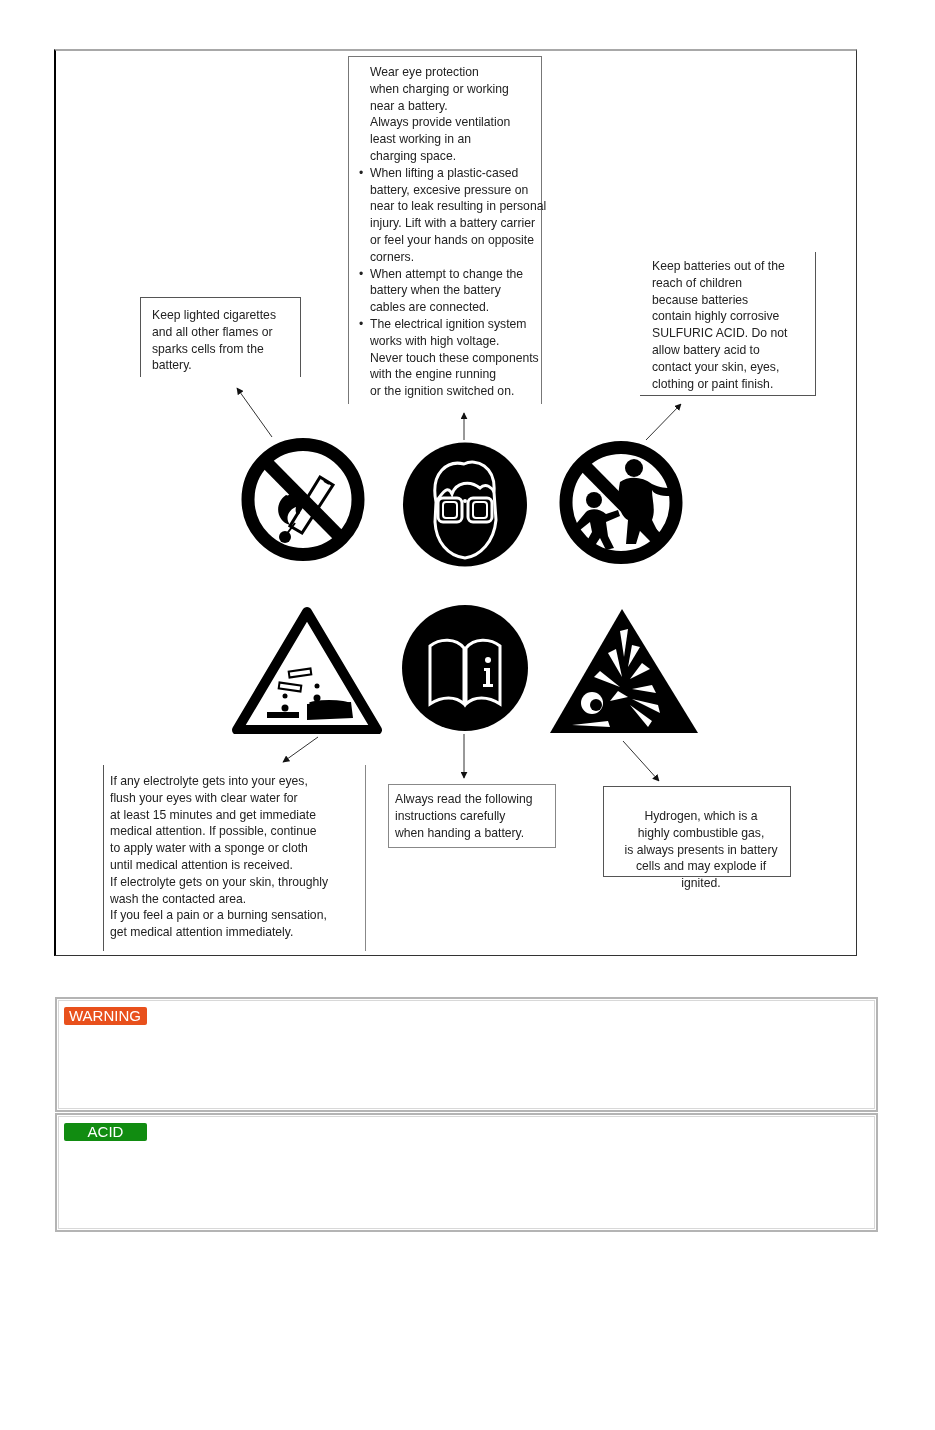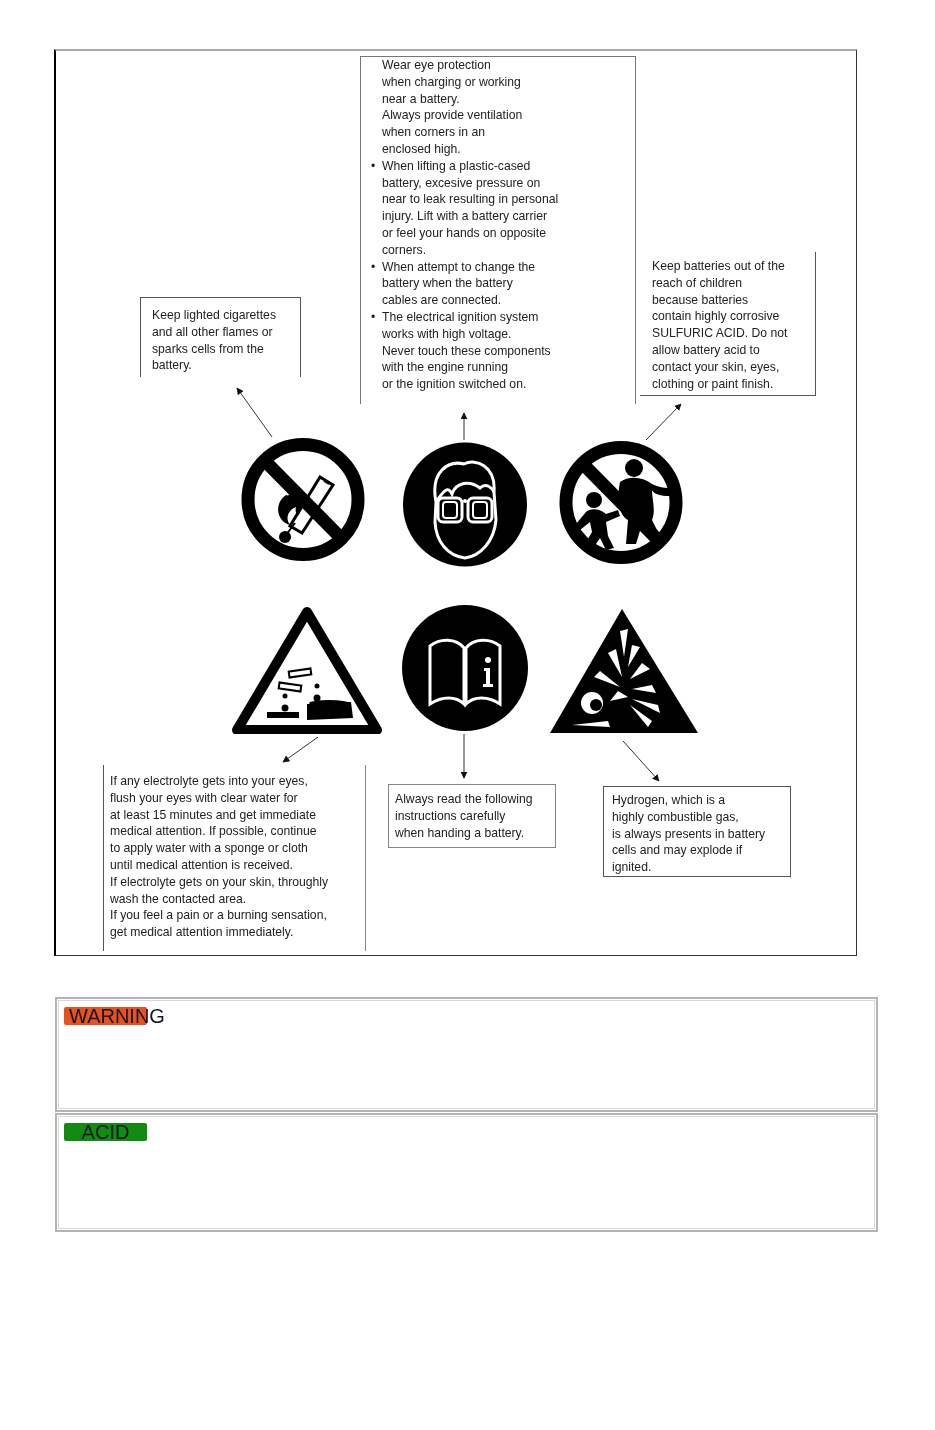--- a/index.html
+++ b/index.html
@@ -2,48 +2,48 @@
 <html><head>
 <meta charset="utf-8">
 <style>
   html, body { margin:0; padding:0; background:#ffffff; }
   body { width:935px; height:1430px; position:relative; font-family:"Liberation Sans", sans-serif; color:#222; overflow:hidden; }
   .figure { position:absolute; left:54px; top:49px; width:803px; height:907px; border-top:2px solid #a8a8a8; border-left:2px solid #000; border-right:1px solid #333; border-bottom:1px solid #333; box-sizing:border-box; }
   .callout { position:absolute; font-size:12.2px; line-height:16.8px; color:#222; box-sizing:border-box; white-space:nowrap; }
   .callout .line { display:block; }
   .callout .bullet { position:relative; padding-left:0; }
   .callout .bullet::before { content:"•"; position:absolute; left:-11px; top:0; }
-  .c-eye { left:360px; top:56px; width:276px; height:348px; border-left:1px solid #777; border-right:1px solid #777; border-top:1px solid #777; padding:0 0 0 21px; }
+  .c-eye { left:348px; top:56px; width:194px; height:348px; border-left:1px solid #777; border-right:1px solid #777; border-top:1px solid #777; padding:7px 0 0 21px; }
   .c-smoke { left:140px; top:297px; width:161px; height:80px; border-top:1px solid #555; border-left:1px solid #555; border-right:1px solid #555; padding:9px 12px 0 11px; }
   .c-child { left:640px; top:252px; width:176px; height:144px; border-right:1px solid #555; border-bottom:1px solid #555; padding:6px 0 0 12px; }
   .c-acid { left:103px; top:765px; width:263px; height:186px; border-left:1px solid #555; border-right:1px solid #888; padding:8px 0 0 6px; }
   .c-read { left:388px; top:784px; width:168px; height:64px; border:1px solid #888; padding:6px 0 8px 6px; }
-  .c-hydro { left:603px; top:786px; width:188px; height:91px; border:1px solid #555; padding:5px 0 0 8px; }
+  .c-hydro { left:603px; top:786px; width:188px; height:91px; border:1px solid #555; padding:21px 0 0 8px;text-align:center; }
   .sign { position:absolute; }
   svg { display:block; }
   .alert { position:absolute; left:55px; width:823px; border:2px solid #b4b4b4; box-sizing:border-box; background:#fff; }
   .alert .inner { position:absolute; inset:1px; border:1px solid #d8d8d8; }
   .alert-warning { top:997px; height:115px; }
   .alert-note { top:1113px; height:119px; }
-  .badge { position:absolute; left:7px; top:8px; width:83px; height:18px; font-size:20px; line-height:18px; color:#0f172a; border-radius:2px; }
+  .badge { position:absolute; left:7px; top:8px; width:83px; height:18px; font-size:15px; line-height:18px; color:#ffffff; border-radius:2px; }
   .badge-warning { background:#e8501c; text-align:left; padding-left:5px; box-sizing:border-box; }
   .badge-note { background:#118c11; text-align:center; }
 </style>
 </head>
 <body>
 
 <div class="figure"></div>
 
 <div class="callout c-eye">
   <span class="line">Wear eye protection</span>
   <span class="line">when charging or working</span>
   <span class="line">near a battery.</span>
   <span class="line">Always provide ventilation</span>
-  <span class="line">when corners in an</span>
-  <span class="line">enclosed high.</span>
+  <span class="line">least working in an</span>
+  <span class="line">charging space.</span>
   <span class="line bullet">When lifting a plastic-cased</span>
   <span class="line">battery, excesive pressure on</span>
   <span class="line">near to leak resulting in personal</span>
   <span class="line">injury. Lift with a battery carrier</span>
   <span class="line">or feel your hands on opposite</span>
   <span class="line">corners.</span>
   <span class="line bullet">When attempt to change the</span>
   <span class="line">battery when the battery</span>
   <span class="line">cables are connected.</span>
   <span class="line bullet">The electrical ignition system</span>

